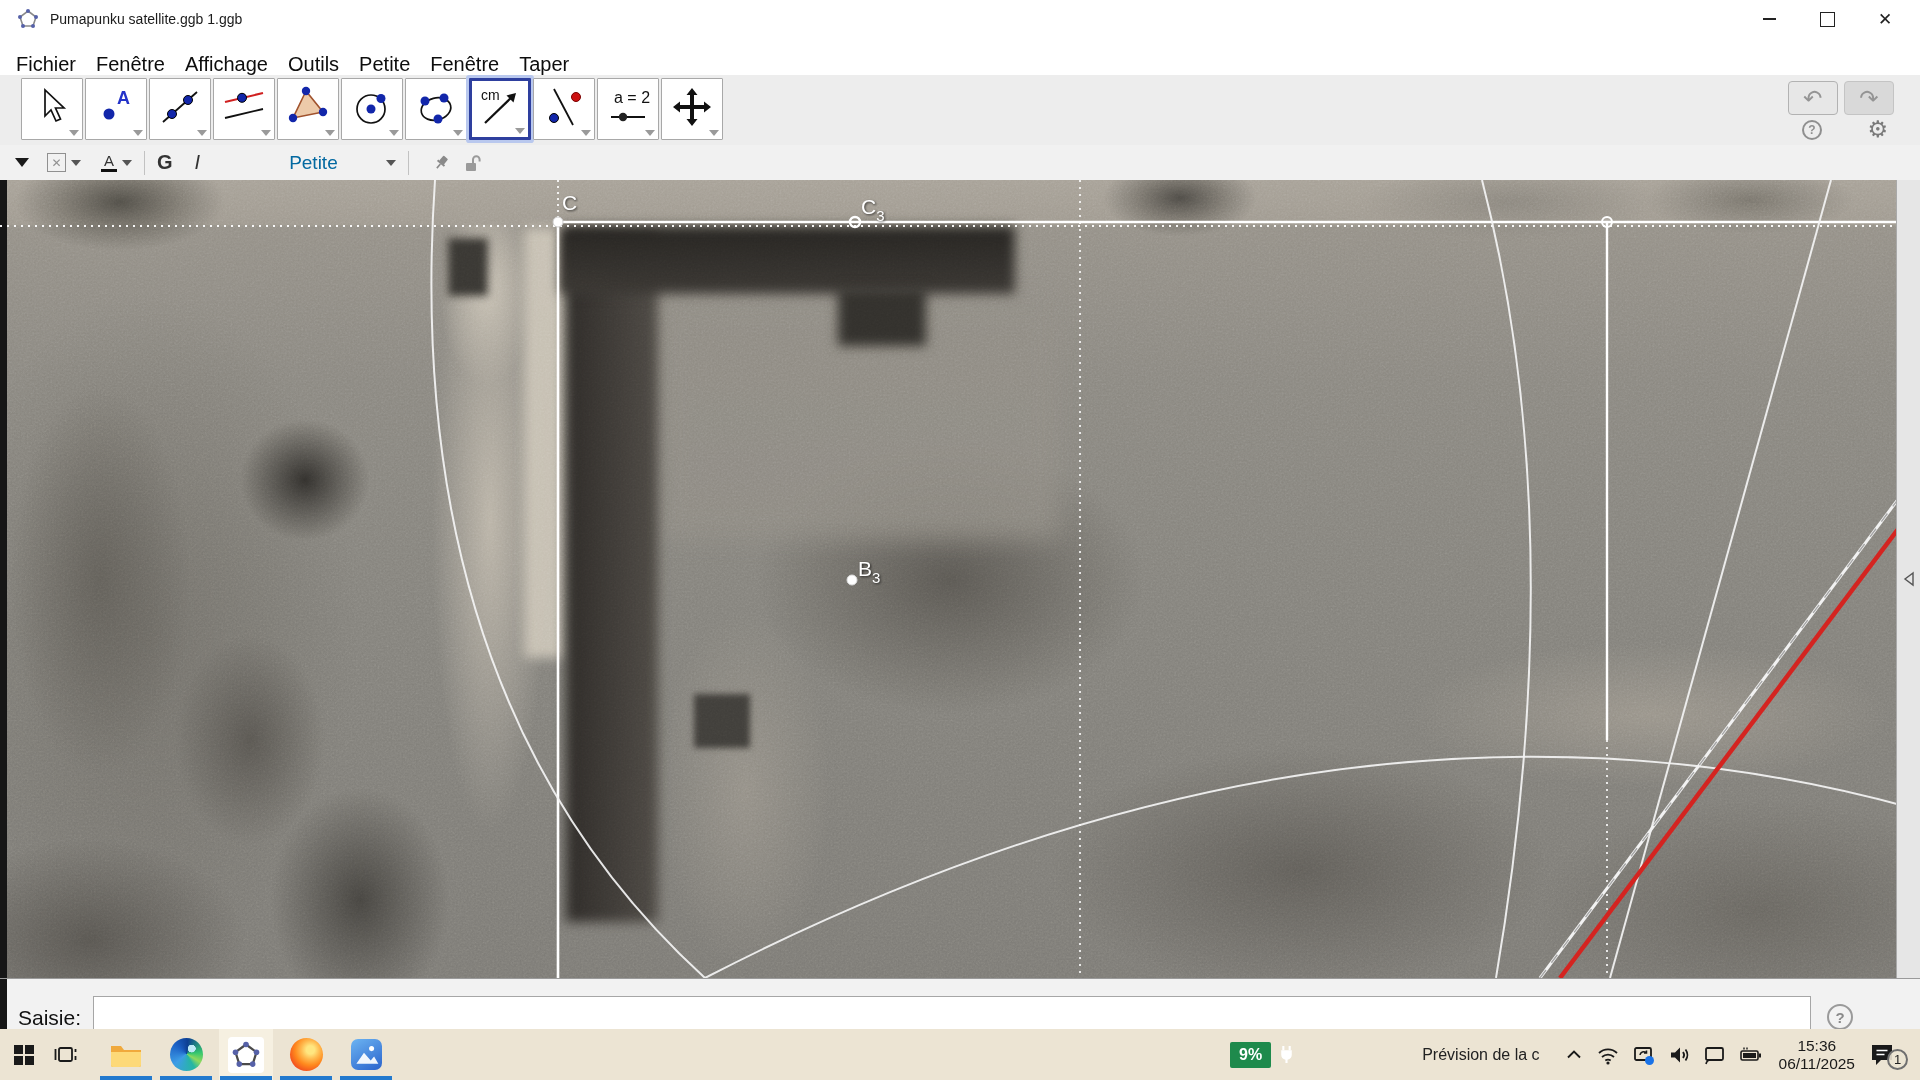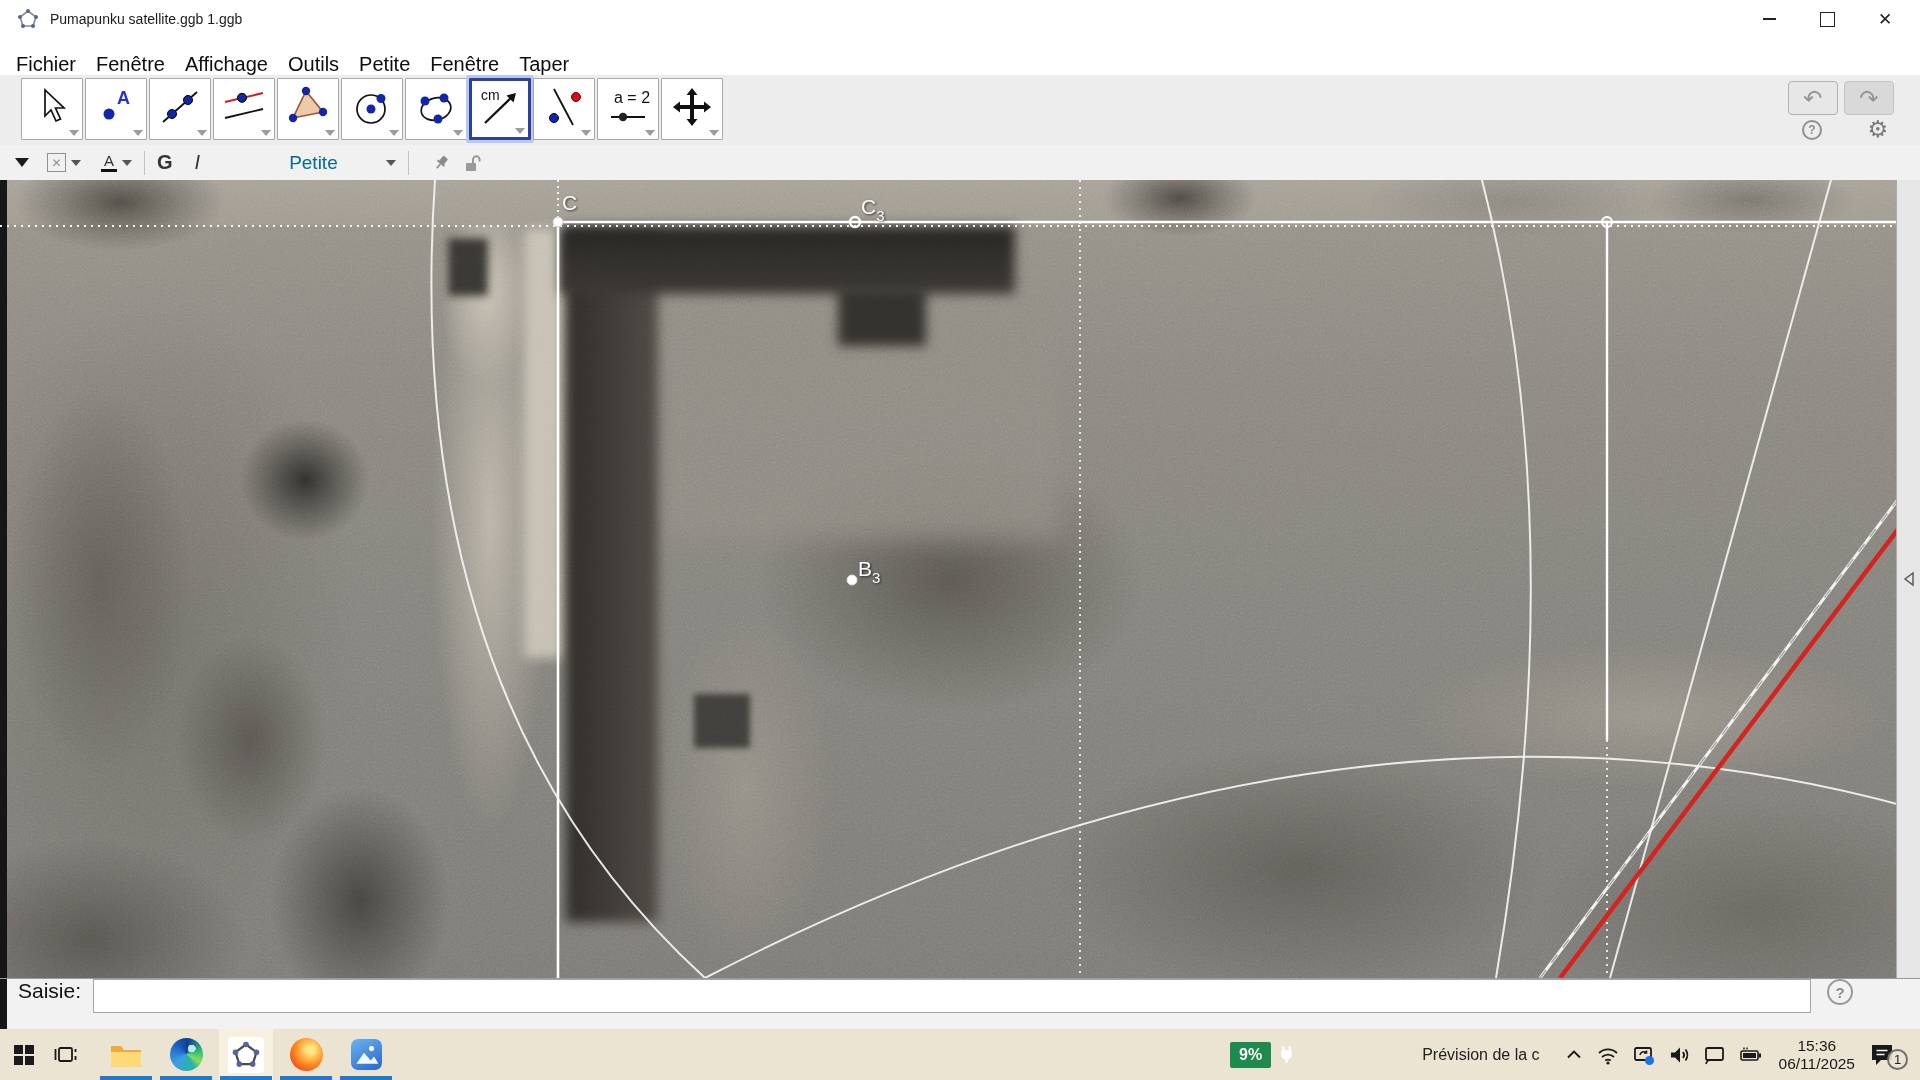--- a/index.html
+++ b/index.html
@@ -96,21 +96,21 @@
   .w-gravel{left:660px;top:118px;width:400px;height:240px;background:#908c84;filter:blur(12px);opacity:.8;}
   .noise{position:absolute;inset:0;opacity:.22;mix-blend-mode:overlay;}
   .geo-overlay{position:absolute;inset:0;}
   .geo-overlay text{filter:drop-shadow(1px 1px 1px rgba(0,0,0,.65));}
   .left-edge{position:absolute;left:0;top:0;width:7px;height:798px;background:#161616;}
   .right-strip{position:absolute;right:0;top:0;width:23px;height:798px;background:#e6e6e6;border-left:1px solid #a9a9a9;
     display:flex;align-items:center;justify-content:center;}
 
   
   .inputbar{position:absolute;left:0;top:978px;width:100%;height:51px;background:#f2f2f2;
-    border-top:1px solid #9a9a9a;display:flex;align-items:flex-start;}
+    border-top:1px solid #9a9a9a;display:flex;align-items:flex-end;}
   .inputbar .left-dark{position:absolute;left:0;top:0;width:7px;height:100%;background:#161616;}
   .saisie-label{margin-left:18px;font-size:21px;color:#111;}
   .saisie-input{box-sizing:border-box;margin-left:12px;width:1718px;height:34px;border:1px solid #a6a6a6;
     background:#fff;font-size:18px;padding:0 8px;outline:none;}
   .ib-help{box-sizing:border-box;margin-left:16px;width:26px;height:26px;border-radius:50%;border:2.5px solid #9a9a9a;
     display:flex;align-items:center;justify-content:center;font-size:15px;font-weight:bold;color:#8a8a8a;}
 
   
   .taskbar{position:absolute;left:0;top:1029px;width:100%;height:51px;background:#ece4d3;
     display:flex;align-items:center;}

